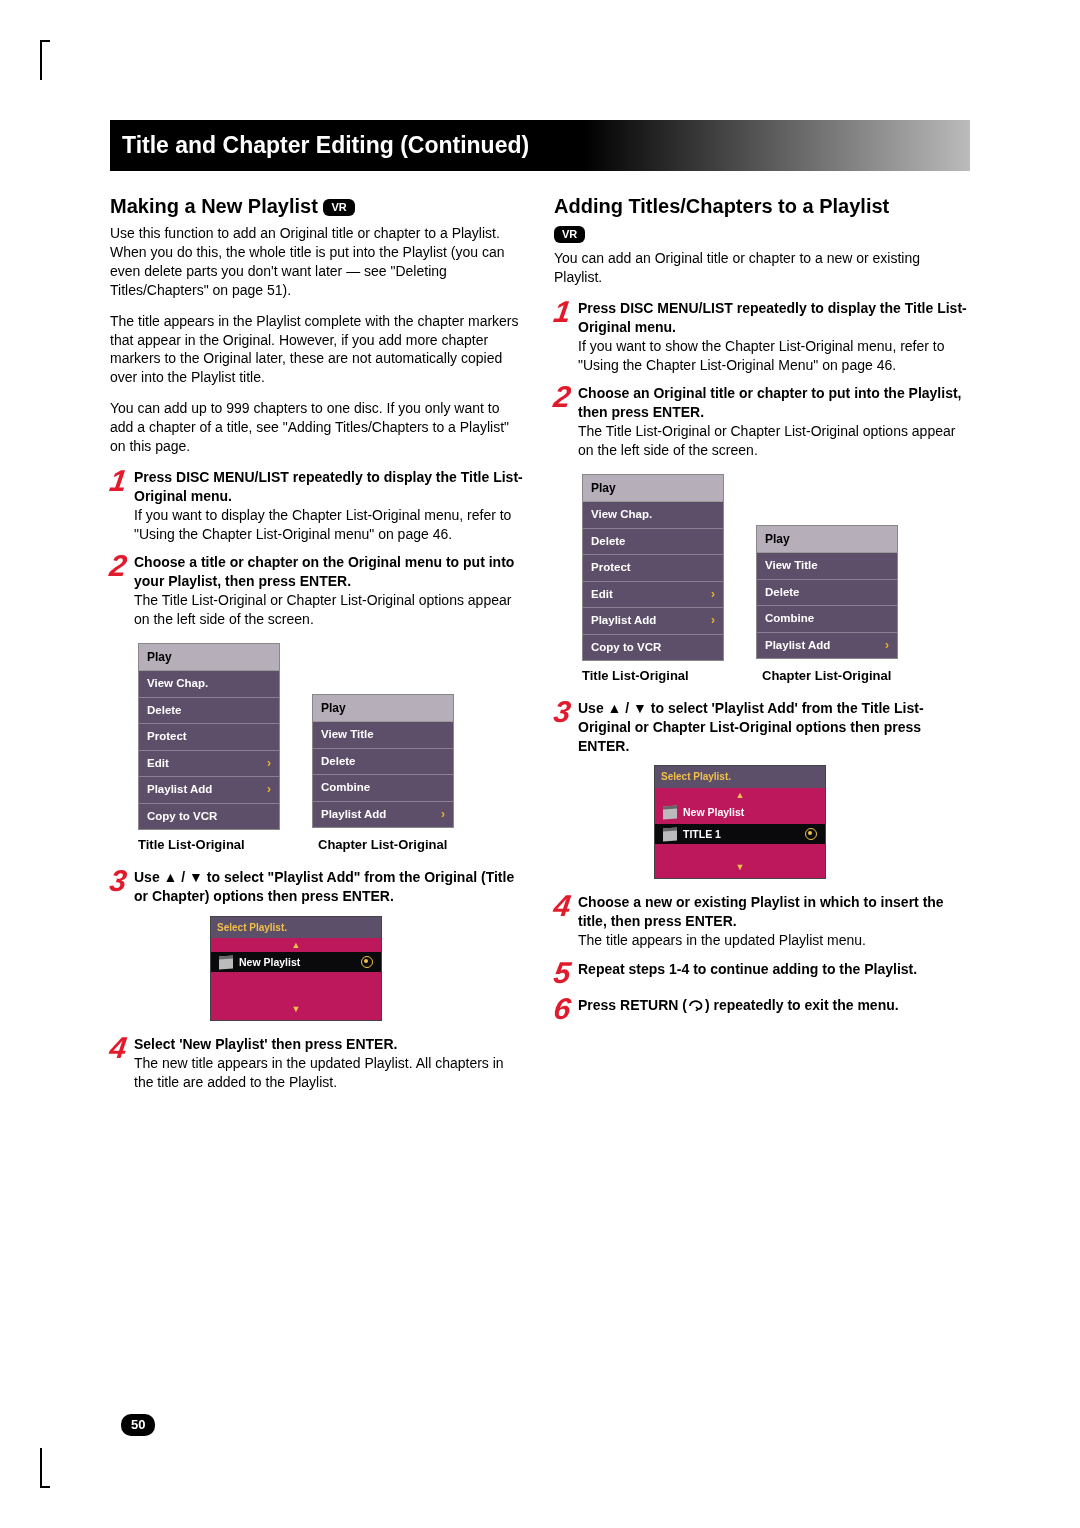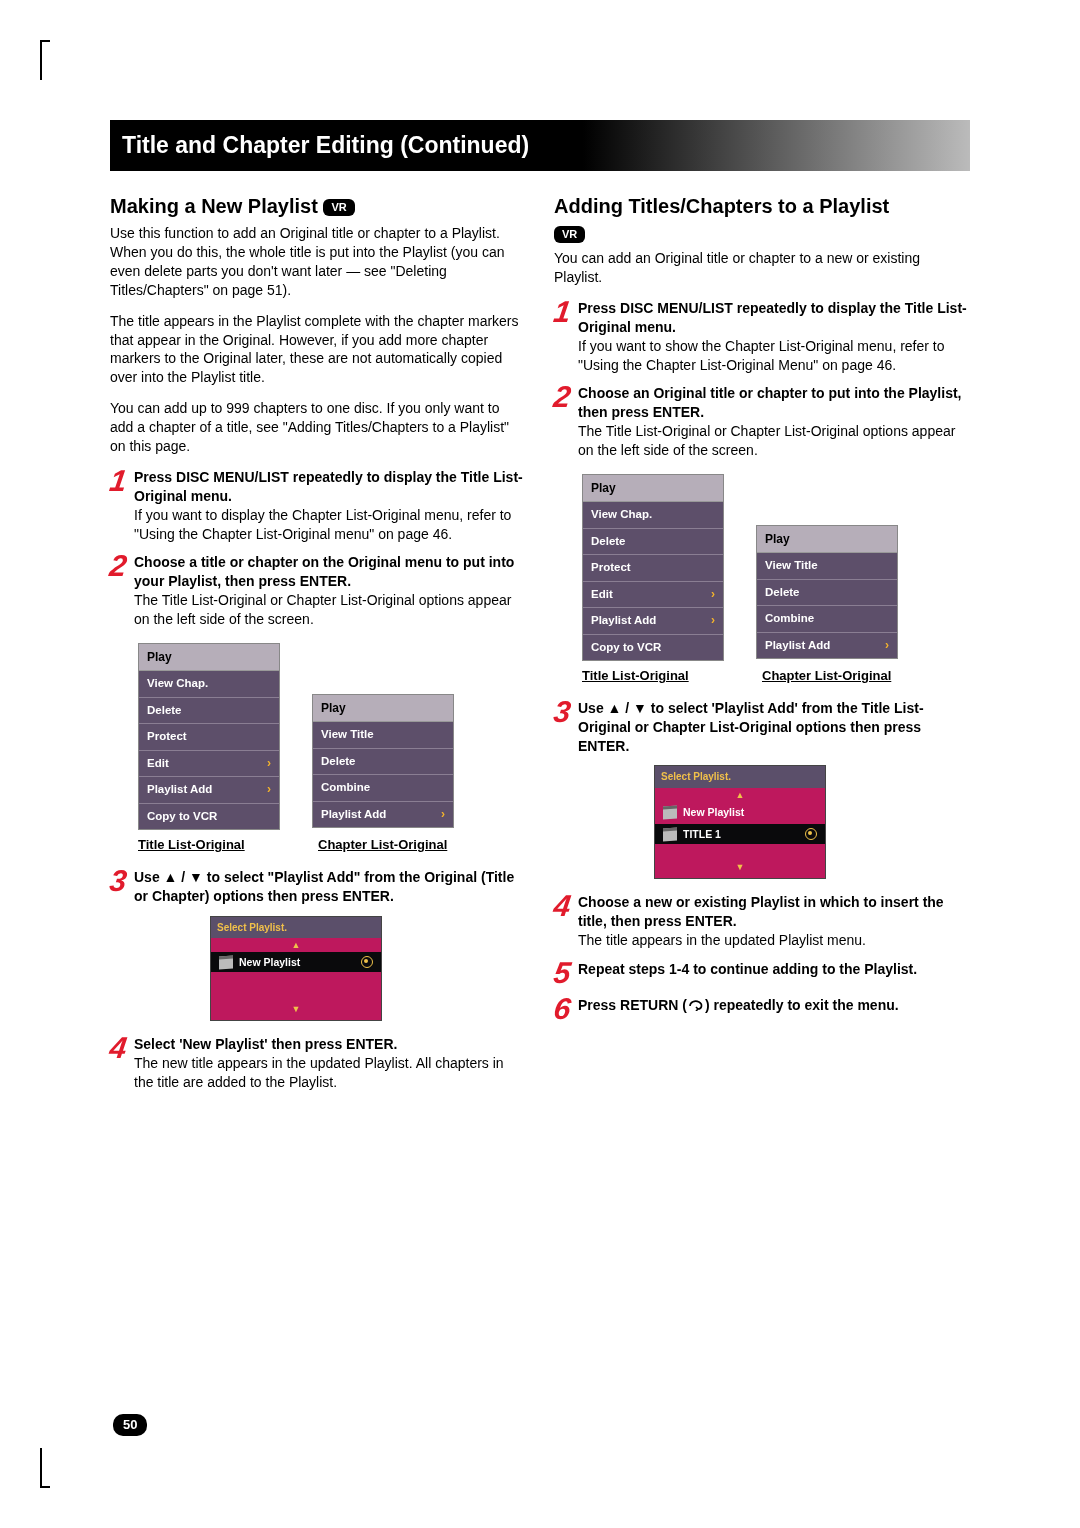--- a/index.html
+++ b/index.html
@@ -113,21 +113,20 @@
   .menu-panel .row:last-child { border-bottom:none; }
   .menu-panel .chev { position:absolute; right:8px; top:4px; color:#f2b22c; font-size:12px; }
 
   .menu-pair.offset .menu-panel:nth-child(2) { margin-bottom: 2px; }
   .menu-caption {
     display:flex;
     gap:40px;
     margin:4px 0 14px 28px;
     font-size:13px;
     font-weight:bold;
-    text-decoration:underline;
   }
   .menu-caption span:first-child { width:140px; }
   .menu-caption span:last-child { width:140px; }
 
   
   .select-popup {
     width: 170px;
     border:1px solid #444;
     margin: 10px 0 14px 100px;
     background:#be185d;
@@ -173,21 +172,21 @@
     border-radius:50%;
     position:relative;
   }
   .select-popup .dot::after{
     content:""; position:absolute; left:2px; top:2px; width:4px; height:4px; background:#efc24a; border-radius:50%;
   }
   .select-popup .spacer { height:28px; }
 
   .page-number {
     position:absolute;
-    left: 113px;
+    left: 121px;
     bottom: 92px;
     background:#000;
     color:#fff;
     font-weight:bold;
     font-size:13px;
     padding:2px 10px;
     border-radius: 10px;
   }
 
   .return-icon {

